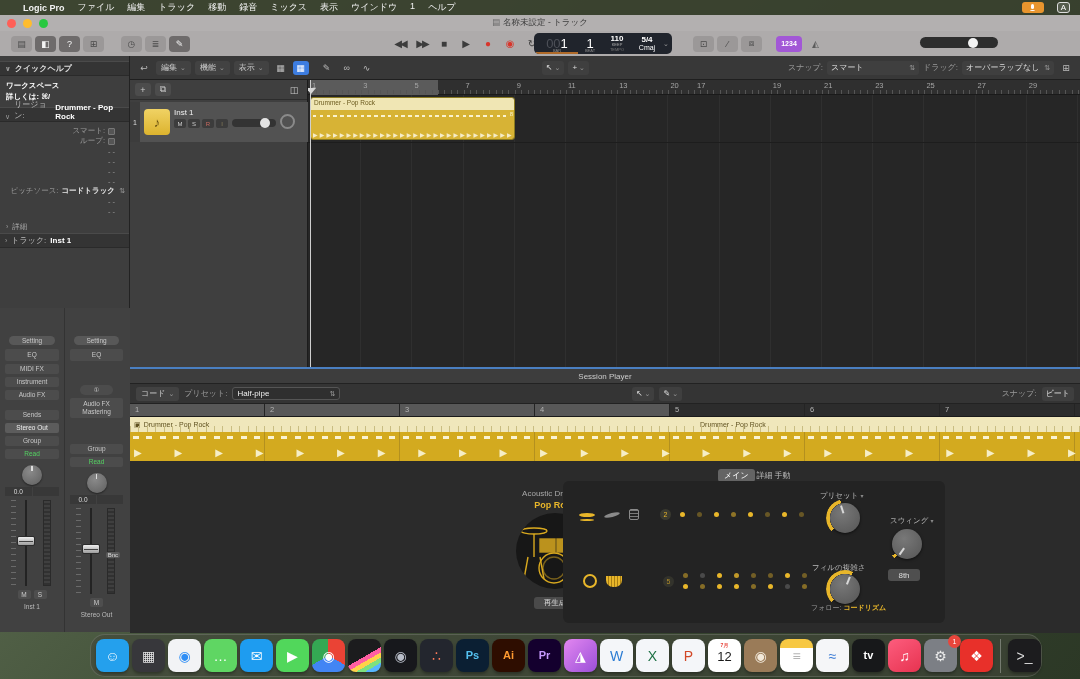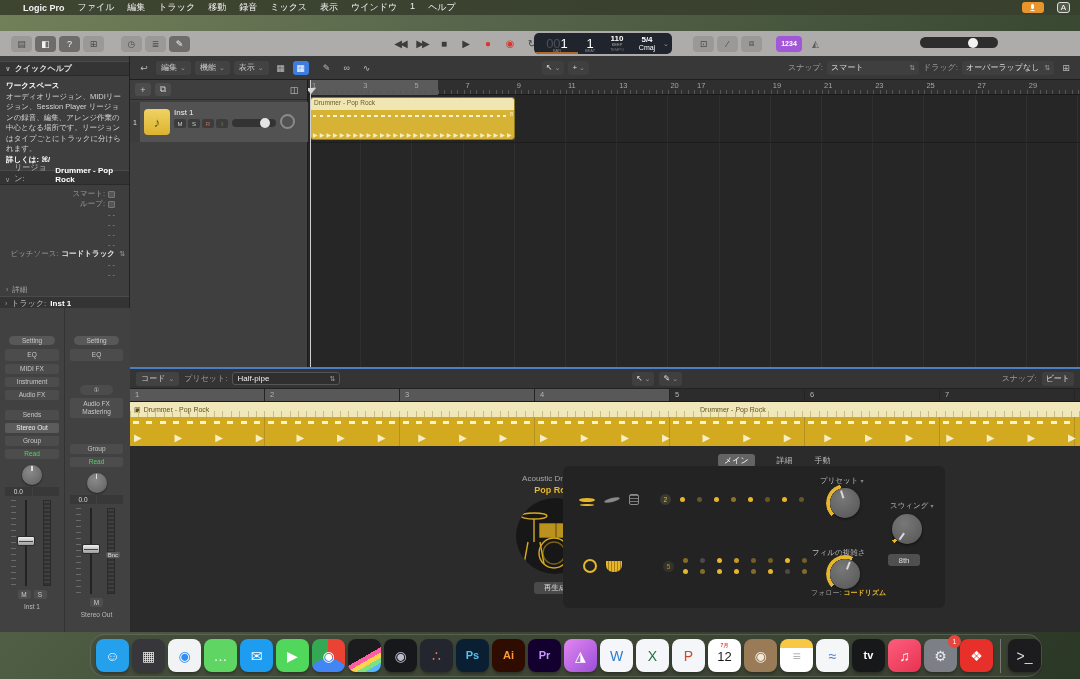--- a/index.html
+++ b/index.html
@@ -149,21 +149,21 @@
     background:repeating-linear-gradient(90deg,#c9bd82 0 1px,transparent 1px 8.4px);}
   #sp-lane .cream .mid{position:absolute;left:570px;}
   #sp-lane .ybody{position:relative;height:29px;background:#d3aa1f;
     background-image:repeating-linear-gradient(90deg,transparent 0 134px,#b3901f 134px 135px);}
   #sp-lane .dash{position:absolute;left:3px;right:3px;top:4px;height:2.5px;
     background:repeating-linear-gradient(90deg,rgba(253,247,219,.95) 0 6px,transparent 6px 13.5px);}
   #sp-tris{position:absolute;left:4px;right:4px;bottom:3px;display:flex;justify-content:space-between;}
   #sp-tris span{font-size:10px;color:#f6eec6;line-height:1;}
   
   #sp-editor{position:relative;height:172px;background:#2b2b2b;}
-  #sp-tabs{position:absolute;left:588px;top:8px;display:flex;gap:22px;font-size:8px;color:#bbb;align-items:center;}
+  #sp-tabs{position:absolute;left:588px;top:8px;display:flex;gap:2px;font-size:8px;color:#bbb;align-items:center;}
   #sp-tabs .tab.on{background:#646464;color:#fff;border-radius:3px;padding:1px 6px;}
   #drummer-type{position:absolute;left:330px;top:28px;width:190px;text-align:center;color:#a8a8a8;font-size:8px;}
   #drummer-style{position:absolute;left:330px;top:39px;width:190px;text-align:center;color:#e8b62a;font-size:9px;font-weight:bold;}
   #kit-circle{position:absolute;left:386px;top:52px;width:78px;height:76px;border-radius:50%;background:#171717;overflow:hidden;}
   #regen{position:absolute;left:404px;top:136px;width:42px;height:12px;background:#4a4a4a;border-radius:3px;
     color:#ddd;font-size:7.5px;display:flex;align-items:center;justify-content:center;}
   .vslider{position:absolute;width:40px;text-align:center;}
   .vslider .lab{color:#bbb;font-size:8px;}
   .vslider .tr{position:relative;width:3px;margin:4px auto 0;background:#555;}
   .vslider .fill{position:absolute;left:0;right:0;bottom:0;background:#e8b62a;}
@@ -234,20 +234,26 @@
         <span>ヘルプ</span>
       </span>
     <span class="sp"></span>
     <span id="mic-badge">
         <i></i>
         <b></b>
       </span>
     <span id="input-badge">A</span>
   </div>
 
+  <div id="titlebar" class="abs">
+    <span class="light" style="background:#ff5f57"></span>
+    <span class="light" style="background:#febc2e"></span>
+    <span class="light" style="background:#28c840"></span>
+    <span id="win-title"><span class="doc">▤</span><span>名称未設定 - トラック</span></span>
+  </div>
 
   <div id="controlbar" class="abs">
     <div style="display:flex;margin-left:8px;">
       <div class="cbtn">▤</div>
       <div class="cbtn sel">◧</div>
       <div class="cbtn sel">?</div>
       <div class="cbtn">⊞</div>
     </div>
     <div style="display:flex;margin-left:14px;">
       <div class="cbtn">◷</div>
@@ -298,21 +304,20 @@
       <span class="kn abs"></span>
     </div>
 
   <div id="inspector" class="abs">
     <div class="ipanel-head" style="margin-top:5px;">
       <span class="chev">∨</span>
         <span>クイックヘルプ</span>
     </div>
     <div id="help-body">
       <div class="hd">ワークスペース</div>
-      <div>オーディオリージョン、MIDIリージョン、Session Player リージョンの録音、編集、アレンジ作業の中心となる場所です。リージョンはタイプごとにトラックに分けられます。</div>
       <div class="hd"><span>詳しくは:</span> <span>⌘/</span></div>
     </div>
     <div class="ipanel-head" style="font-weight:normal;color:#bbb;align-items:flex-end;">
       <span class="chev">∨</span>
         <span>リージョン:</span>
         <b style="color:#fff">Drummer - Pop Rock</b>
     </div>
     <div style="padding-top:4px;">
       <div class="insp-row">
           <span>スマート:</span>
@@ -536,20 +541,21 @@
             <span>▶</span>
           </div>
       </div>
     </div>
     <div id="playhead">
         <div id="ph-cap"></div>
       </div>
   </div>
 
   <div id="sp" class="abs">
+    <div id="sp-head">Session Player</div>
     <div id="sp-toolbar">
       <span class="menu-pill">
           <span>コード</span>
           <span class="chev">⌄</span>
         </span>
       <span class="dim-lbl">プリセット:</span>
       <span class="drop" style="width:108px;justify-content:space-between;">
           <span>Half-pipe</span>
           <span class="chev">⇅</span>
         </span>

